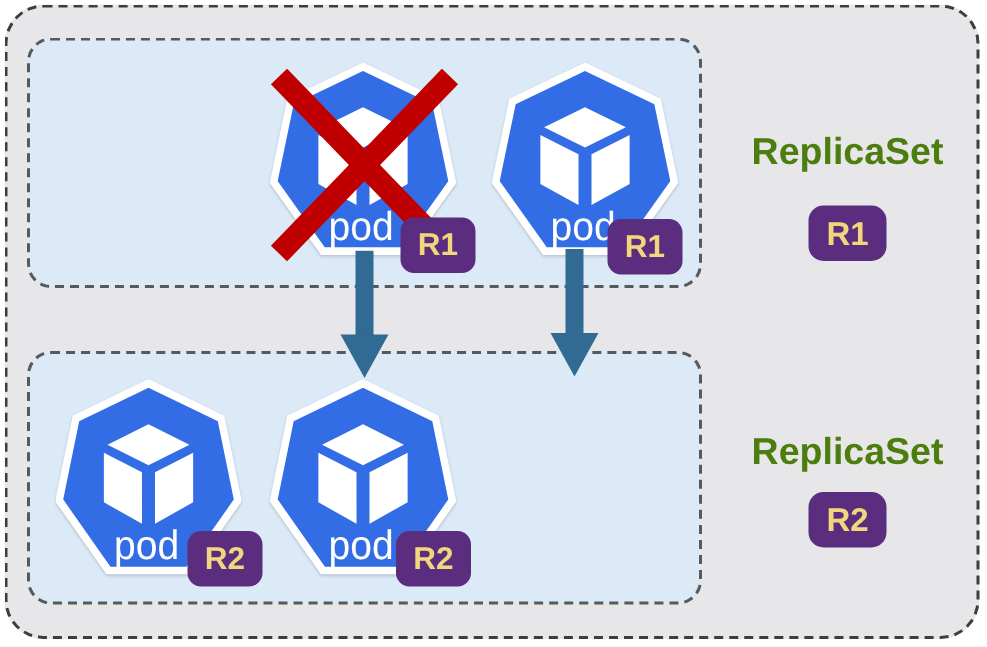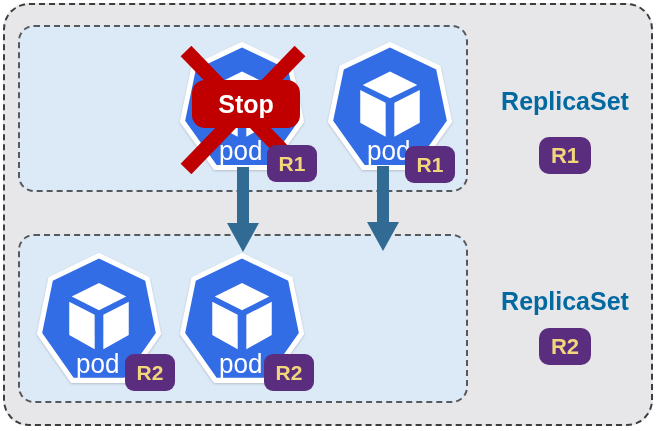--- a/index.html
+++ b/index.html
@@ -33,21 +33,21 @@
   .stop-rect{
     position:absolute;left:192px;top:80px;width:108px;height:48px;z-index:4;
     background:#c00000;border-radius:13px;
     display:flex;align-items:center;justify-content:center;
     color:#ffffff;font-weight:bold;font-size:25px;
   }
   .arrow{position:absolute;z-index:5;}
   .arrow rect,.arrow polygon{fill:#316b93;}
   .rs-label{
     position:absolute;left:485px;width:160px;text-align:center;z-index:2;
-    color:#0369a1;font-weight:bold;font-size:25px;
+    color:#4d7c0f;font-weight:bold;font-size:25px;
   }
   .side-badge{
     position:absolute;left:539px;width:52px;height:37px;z-index:2;
     background:#5b2d7e;border-radius:10px;
     display:flex;align-items:center;justify-content:center;
     color:#f2d67c;font-weight:bold;font-size:22px;
   }
 </style>
 </head>
 <body>
@@ -64,21 +64,20 @@
       <polygon points="50,23 72,33.5 50,44 28,33.5" fill="#ffffff"></polygon>
       <polygon points="26,37.5 46.5,47.5 46.5,74 26,63" fill="#ffffff"></polygon>
       <polygon points="53.5,47.5 74,37.5 74,63 53.5,74" fill="#ffffff"></polygon>
       <text x="49" y="92" text-anchor="middle">pod</text>
     </svg>
   </div>
   <svg class="xmark" style="left:180px;top:46px;" width="126" height="128" viewBox="0 0 126 128">
     <line x1="6" y1="5" x2="120" y2="123"></line>
     <line x1="120" y1="5" x2="6" y2="123"></line>
   </svg>
-  <div class="stop-rect">Stop</div>
   <div class="pbadge" style="left:267px;top:145px;">R1</div>
 
   <div class="pod" style="left:328px;top:42px;">
     <svg width="124" height="128" viewBox="0 0 100 100" preserveAspectRatio="none">
       <polygon points="50,2 89,20 98,62 71.5,98 28.5,98 2,62 11,20" fill="#336de5" stroke="#ffffff" stroke-width="4"></polygon>
       <polygon points="50,23 72,33.5 50,44 28,33.5" fill="#ffffff"></polygon>
       <polygon points="26,37.5 46.5,47.5 46.5,74 26,63" fill="#ffffff"></polygon>
       <polygon points="53.5,47.5 74,37.5 74,63 53.5,74" fill="#ffffff"></polygon>
       <text x="49" y="92" text-anchor="middle">pod</text>
     </svg>

